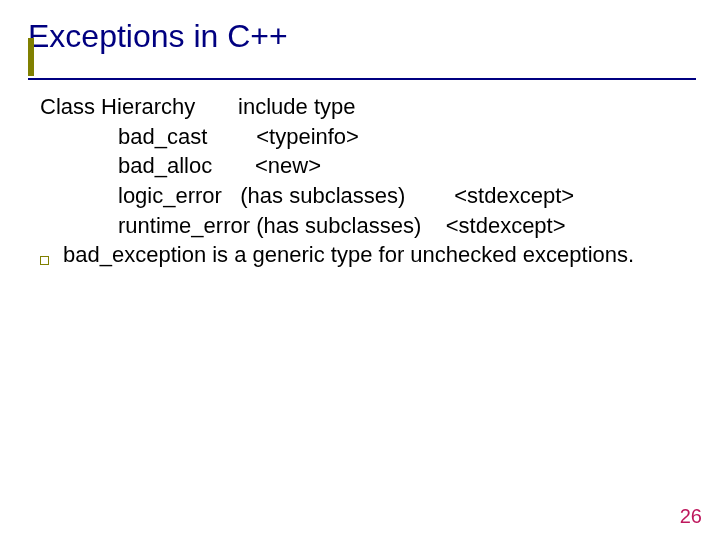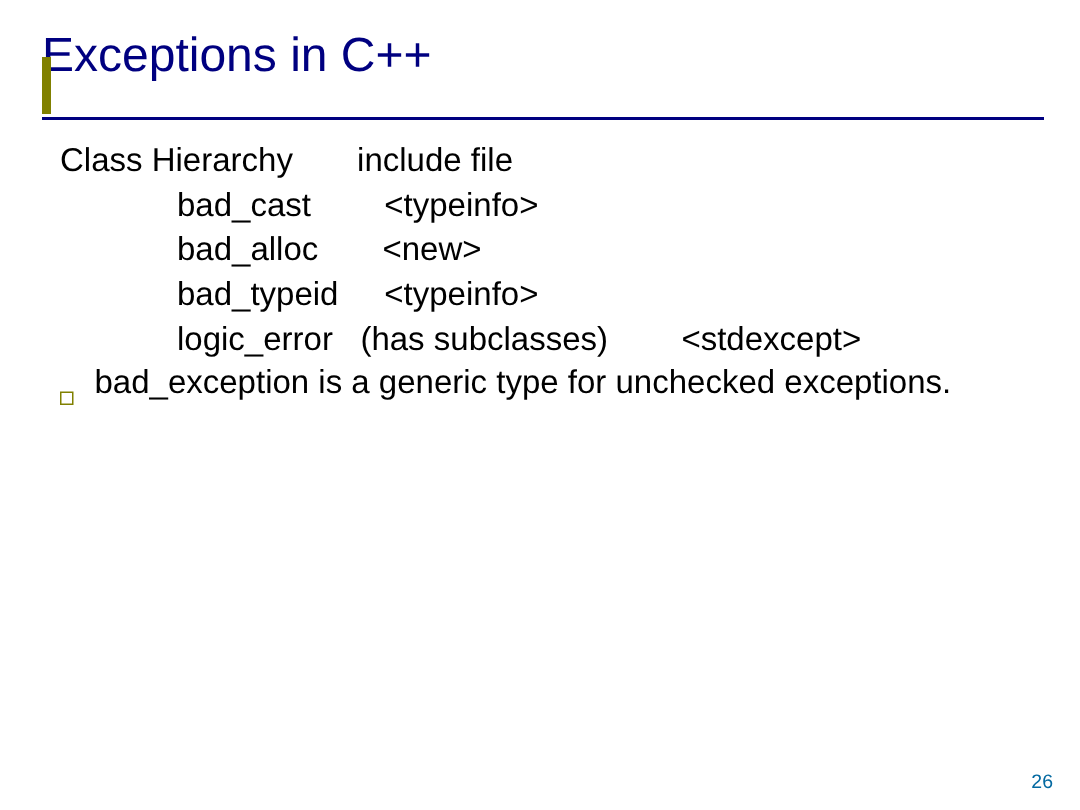--- a/index.html
+++ b/index.html
@@ -53,68 +53,68 @@
     top: 92px;
     width: 650px;
     font-size: 22px;
     line-height: 1.35;
   }
   .u { }
   .row { white-space: pre; }
   .indent1 { padding-left: 78px; white-space: pre; }
   .bullet-row {
     display: flex;
-    align-items: flex-end;
+    align-items: center;
   }
   .bullet-row .sq {
     flex: none;
     width: 9px;
     height: 9px;
     border: 1px solid #808000;
     margin-top: 10px;
     margin-right: 14px;
     box-sizing: border-box;
   }
   .bullet-row .txt {
     flex: 1;
   }
   .page-number {
     position: absolute;
     right: 18px;
     bottom: 12px;
-    font-size: 13px;
-    color: #0369a1;
+    font-size: 20px;
+    color: #be185d;
   }
 </style>
 </head>
 <body>
 
 <div class="slide">
 
   <div class="title-region">
     <div class="title-tick"></div>
     <h1 class="title">Exceptions in C++</h1>
     <div class="title-underline"></div>
   </div>
 
   <div class="body">
 
-    <div class="row"><span class="u">Class Hierarchy</span>       <span class="u">include file</span></div>
+    <div class="row"><span class="u">Class Hierarchy</span>       <span class="u">include type</span></div>
 
 
     <div class="indent1"><span>bad_cast</span>        <span>&lt;typeinfo&gt;</span></div>
 
     <div class="indent1"><span>bad_alloc</span>       <span>&lt;new&gt;</span></div>
 
 
-    <div class="indent1"><span>bad_typeid</span>     <span>&lt;typeinfo&gt;</span></div>
 
 
     <div class="indent1"><span>logic_error</span>   <span>(has subclasses)</span>        <span>&lt;stdexcept&gt;</span></div>
 
+    <div class="indent1"><span>runtime_error</span> <span>(has subclasses)</span>    <span>&lt;stdexcept&gt;</span></div>
 
     <div class="bullet-row">
       <span class="sq"></span>
       <span class="txt">bad_exception is a generic type for unchecked exceptions.</span>
     </div>
 
   </div>
 
   <div class="page-number">26</div>
 

